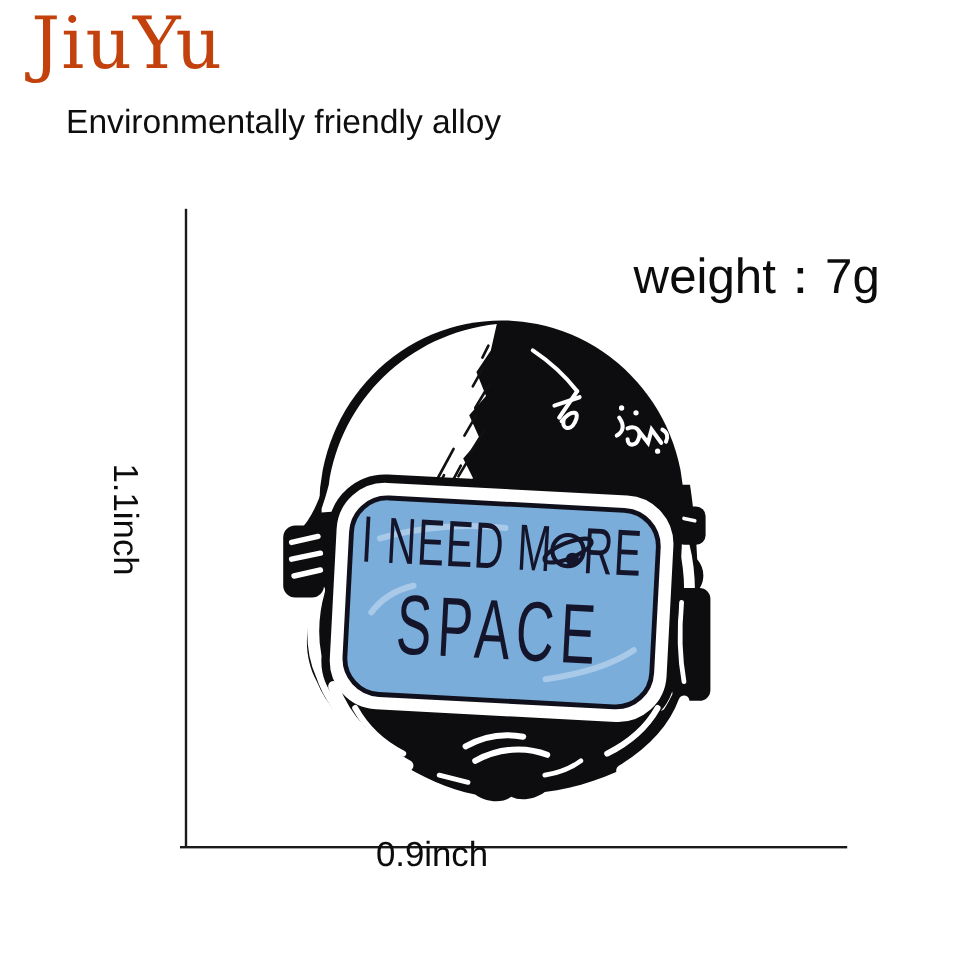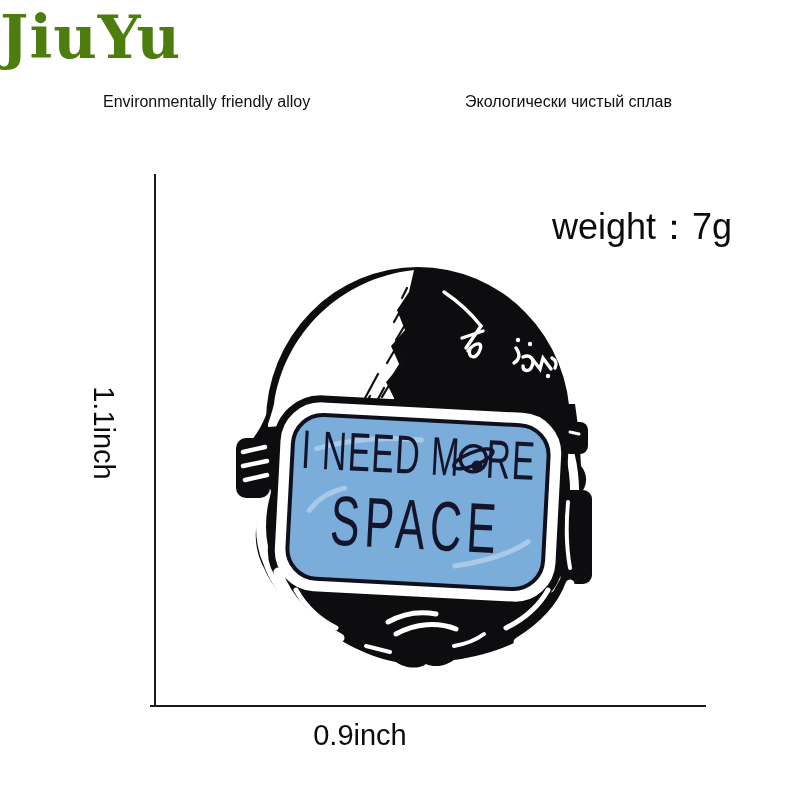--- a/index.html
+++ b/index.html
@@ -2,46 +2,45 @@
 <html><head>
 <meta charset="utf-8">
 <style>
   html,body{margin:0;padding:0;}
   body{
     width:800px;height:800px;background:#ffffff;position:relative;overflow:hidden;
     font-family:"Liberation Sans",sans-serif;color:#111;
   }
   .abs{position:absolute;}
   .logo{
-    left:0;top:2px;font-family:"DejaVu Serif",serif;font-size:60px;
-    color:#4d7c0f;letter-spacing:1px;font-weight:700;
+    left:26px;top:2px;font-family:"DejaVu Serif",serif;font-size:60px;
+    color:#c2410c;letter-spacing:1px;font-weight:400;
   }
-  .desc{font-size:16px;line-height:31px;color:#0e0e0e;white-space:nowrap;margin-left:48px;}
+  .desc{font-size:28px;line-height:31px;color:#0e0e0e;white-space:nowrap;}
   .desc-en{left:55px;top:86px;}
   .desc-ru{left:417px;top:86px;}
-  .weight{left:552px;top:203px;font-size:36px;color:#0c0c0c;white-space:nowrap;}
+  .weight{left:528px;top:203px;font-size:41px;color:#0c0c0c;white-space:nowrap;}
   .dim-line{background:#1a1a1a;}
   .dim-v{left:154px;top:174px;width:2px;height:532px;}
   .dim-h{left:150px;top:705px;width:556px;height:2px;}
   .dim-label{font-size:29px;color:#0c0c0c;text-align:center;}
   .dim-height{left:48px;top:416px;width:110px;height:34px;transform:rotate(90deg);}
-  .dim-width{left:290px;top:697px;width:140px;margin-top:22px;}
+  .dim-width{left:290px;top:697px;width:140px;}
   .product-svg{left:218px;top:254px;}
 </style>
 </head>
 <body>
 
 <div class="abs logo">JiuYu</div>
 
 <div class="abs desc desc-en">
   <div>Environmentally friendly alloy</div>
 </div>
 
 <div class="abs desc desc-ru">
-  <div>Экологически чистый сплав</div>
 </div>
 
 <div class="abs weight">weight：7g</div>
 
 <div class="abs dim-line dim-v"></div>
 <div class="abs dim-line dim-h"></div>
 <div class="abs dim-label dim-height">1.1inch</div>
 <div class="abs dim-label dim-width">0.9inch</div>
 
 <svg class="abs product-svg" width="380" height="430" viewBox="0 0 380 430" xmlns="http://www.w3.org/2000/svg">

